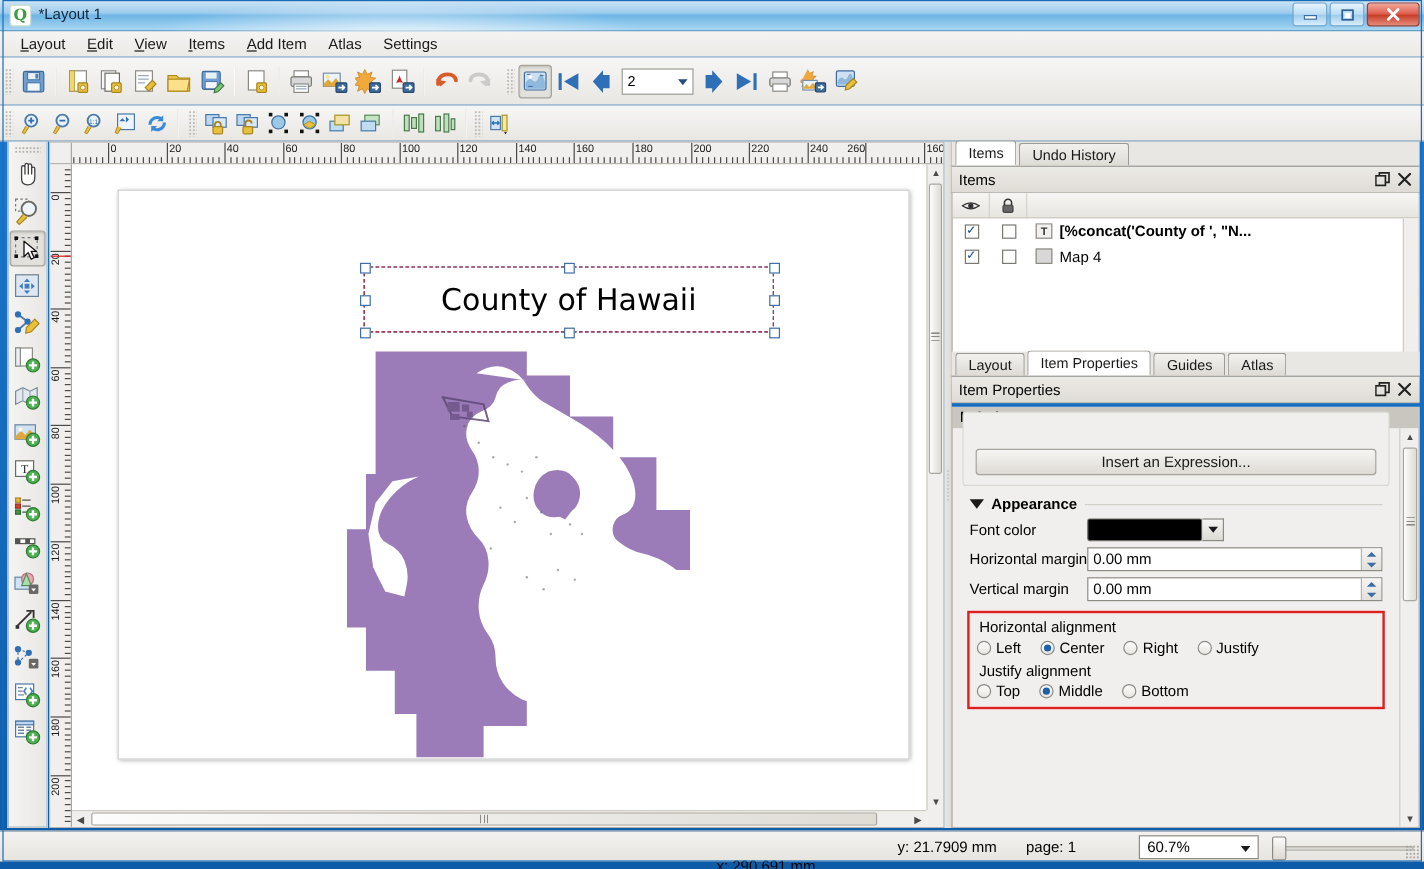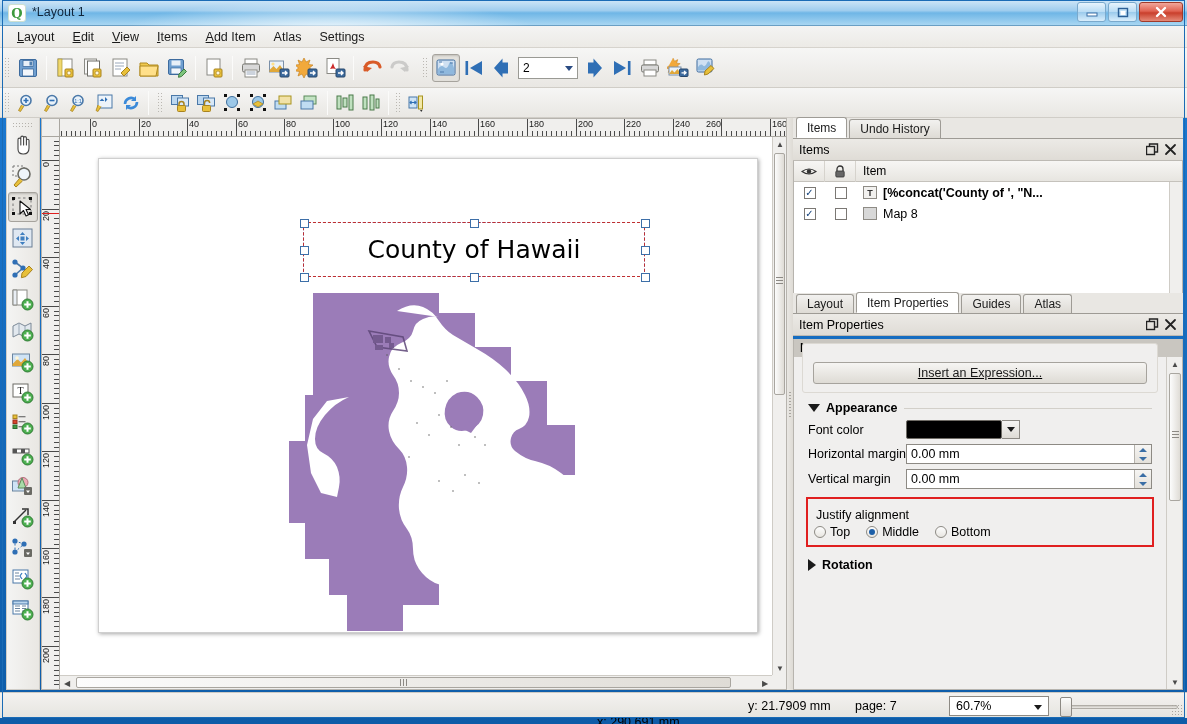--- a/index.html
+++ b/index.html
@@ -1115,21 +1115,20 @@
               <path d="M1 5.5 q7-5 14 0 q-7 5-14 0z" fill="none" stroke="#333" stroke-width="1.1"></path>
               <circle cx="8" cy="5.5" r="2.2" fill="#333"></circle>
             </svg>
         </div>
         <div class="ih-col" style="width:31px">
           <svg width="12" height="13" viewBox="0 0 12 13">
               <path d="M3 6 V4 a3 3 0 0 1 6 0 V6" fill="none" stroke="#333" stroke-width="1.3"></path>
               <rect x="1.8" y="6" width="8.4" height="6" rx="1" fill="#666" stroke="#333" stroke-width=".8"></rect>
             </svg>
         </div>
-        <div style="padding-left:7px;height:21px;display:flex;align-items:center;flex:1">Item</div>
       </div>
 
       <div class="item-row">
         <div class="chk">
             <span class="cbox">✓</span>
           </div>
         <div class="chk">
             <span class="cbox"></span>
           </div>
         <div style="display:flex;align-items:center;padding-left:7px;font-weight:bold;white-space:nowrap;overflow:hidden">
@@ -1139,21 +1138,21 @@
       </div>
       <div class="item-row">
         <div class="chk">
             <span class="cbox">✓</span>
           </div>
         <div class="chk">
             <span class="cbox"></span>
           </div>
         <div style="display:flex;align-items:center;padding-left:7px">
           <span class="itm-ic" style="background:#d8d8d8"></span>
-          <span>Map 8</span>
+          <span>Map 4</span>
         </div>
       </div>
 
       <div class="items-scroll"></div>
     </div>
 
     <div class="props-panel">
       <div class="tabstrip">
         <div class="tab">Layout</div>
         <div class="tab sel">Item Properties</div>
@@ -1173,21 +1172,21 @@
           <svg width="13" height="13" viewBox="0 0 13 13">
               <path d="M2 2 L11 11 M11 2 L2 11" stroke="#222" stroke-width="1.8" stroke-linecap="round"></path>
             </svg>
         </span>
       </div>
 
       <div class="props-body">
         <div class="sect-title">Label</div>
 
         <div class="inner">
-          <div class="grp" style="margin-top:-14px;padding-top:12px;text-decoration:underline;">
+          <div class="grp" style="margin-top:-14px;padding-top:24px;">
             <div class="btn-wide">Insert an Expression...</div>
           </div>
 
           <div class="collapse">
             <span class="tri-d"></span>
             <span>Appearance</span>
             <span class="ruleline"></span>
           </div>
 
 
@@ -1223,58 +1222,73 @@
                     <b class="aru"></b>
                   </i>
                   <i>
                     <b class="ard"></b>
                   </i>
                 </span>
             </span>
           </div>
 
           <div class="align-box">
+            <div class="al-title">Horizontal alignment</div>
+            <div class="radio-row">
+              <label class="radio">
+                  <span class="rd"></span>
+                  <span>Left</span>
+                </label>
+              <label class="radio">
+                  <span class="rd on"></span>
+                  <span>Center</span>
+                </label>
+              <label class="radio">
+                  <span class="rd"></span>
+                  <span>Right</span>
+                </label>
+              <label class="radio" style="margin-right:0">
+                  <span class="rd"></span>
+                  <span>Justify</span>
+                </label>
+            </div>
             <div class="al-title" style="margin-top:5px">Justify alignment</div>
             <div class="radio-row" style="margin-bottom:0">
               <label class="radio">
                   <span class="rd"></span>
                   <span>Top</span>
                 </label>
               <label class="radio">
                   <span class="rd on"></span>
                   <span>Middle</span>
                 </label>
               <label class="radio" style="margin-right:0">
                   <span class="rd"></span>
                   <span>Bottom</span>
                 </label>
             </div>
           </div>
 
-          <div class="collapse" style="margin-top:11px">
-            <span class="tri-r"></span>
-            <span>Rotation</span>
-          </div>
         </div>
 
         <div class="props-scroll">
           <div class="sb-arrow" style="left:0;top:0;width:16px;height:14px">▲</div>
           <div class="sb-thumb" style="left:2px;top:16px;width:12px;height:128px"></div>
           <div style="position:absolute;left:5px;top:74px;width:7px;height:7px;background-image:repeating-linear-gradient(180deg,#8c8984 0 1px,transparent 1px 3px)"></div>
           <div class="sb-arrow" style="left:0;bottom:0;width:16px;height:14px">▼</div>
         </div>
       </div>
     </div>
 
   </div>
 
   <div class="statusbar">
     <span class="st-x">x: 290.691 mm</span>
     <span class="st-y">y: 21.7909 mm</span>
-    <span class="st-p">page: 7</span>
+    <span class="st-p">page: 1</span>
     <div class="zoom-combo">
       <span>60.7%</span>
       <i class="arrd"></i>
     </div>
     <div class="zslider"></div>
     <div class="zhandle"></div>
     <div class="grip-res"></div>
   </div>
 
   <div class="outline"></div>

